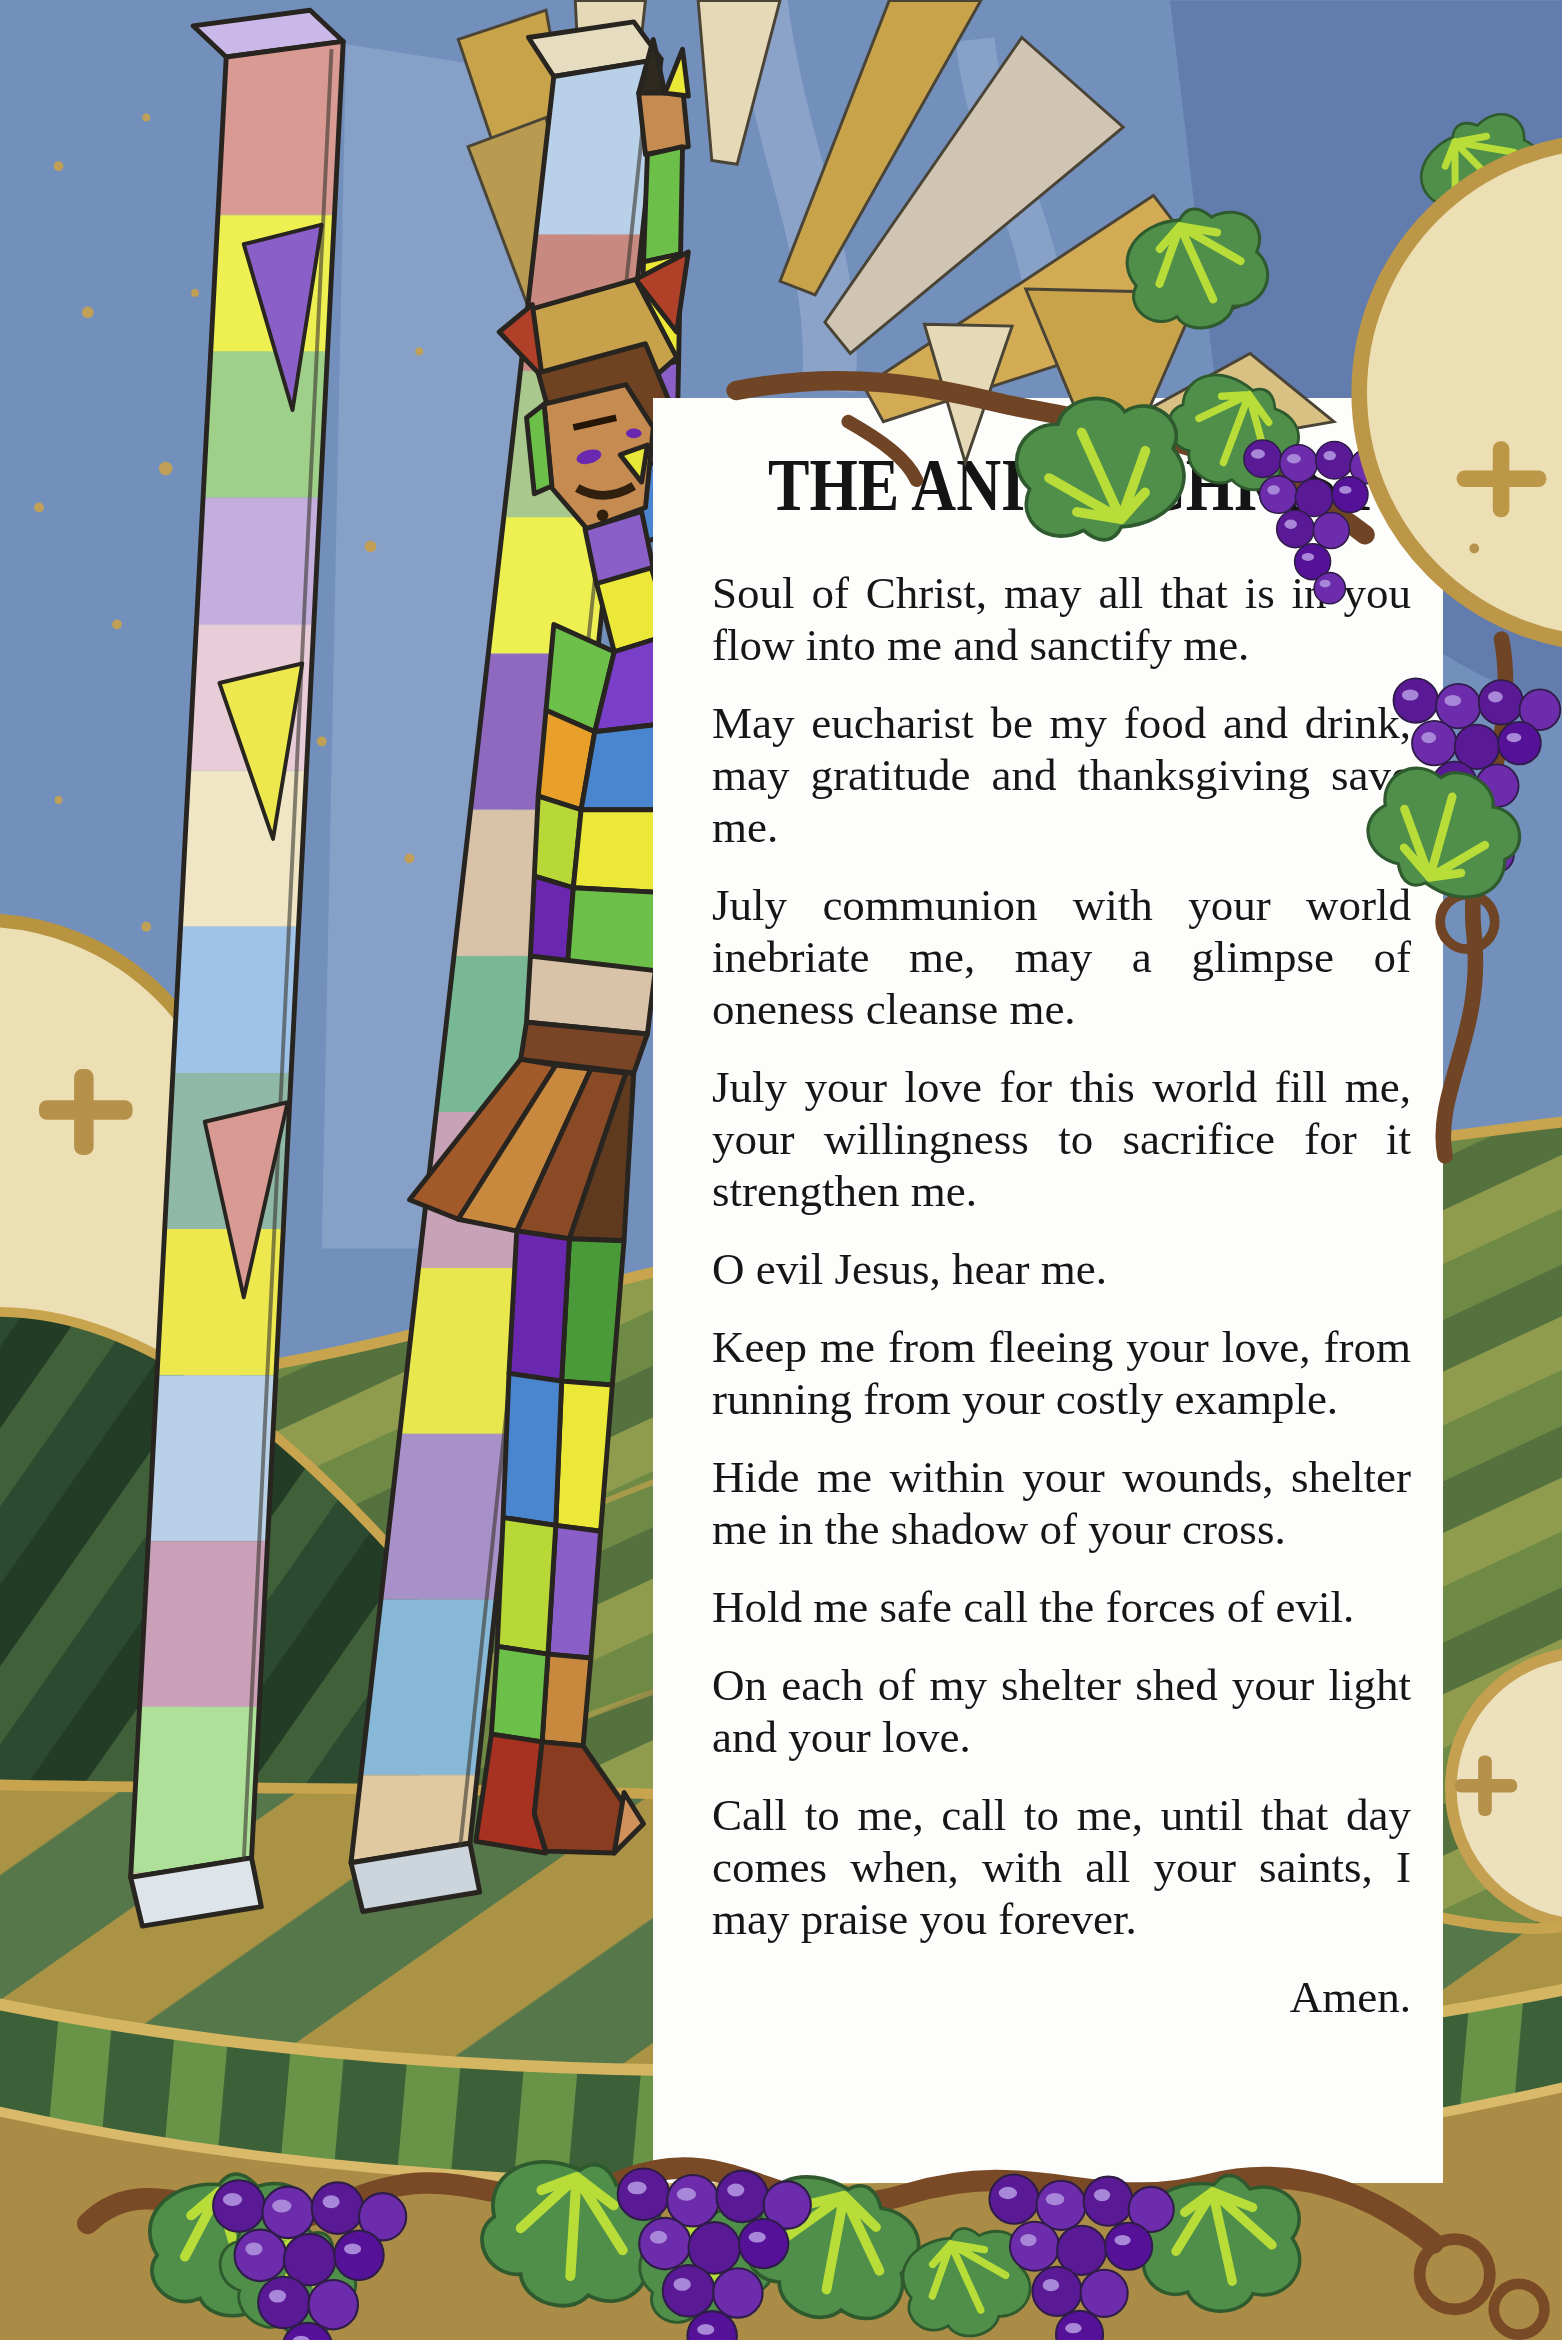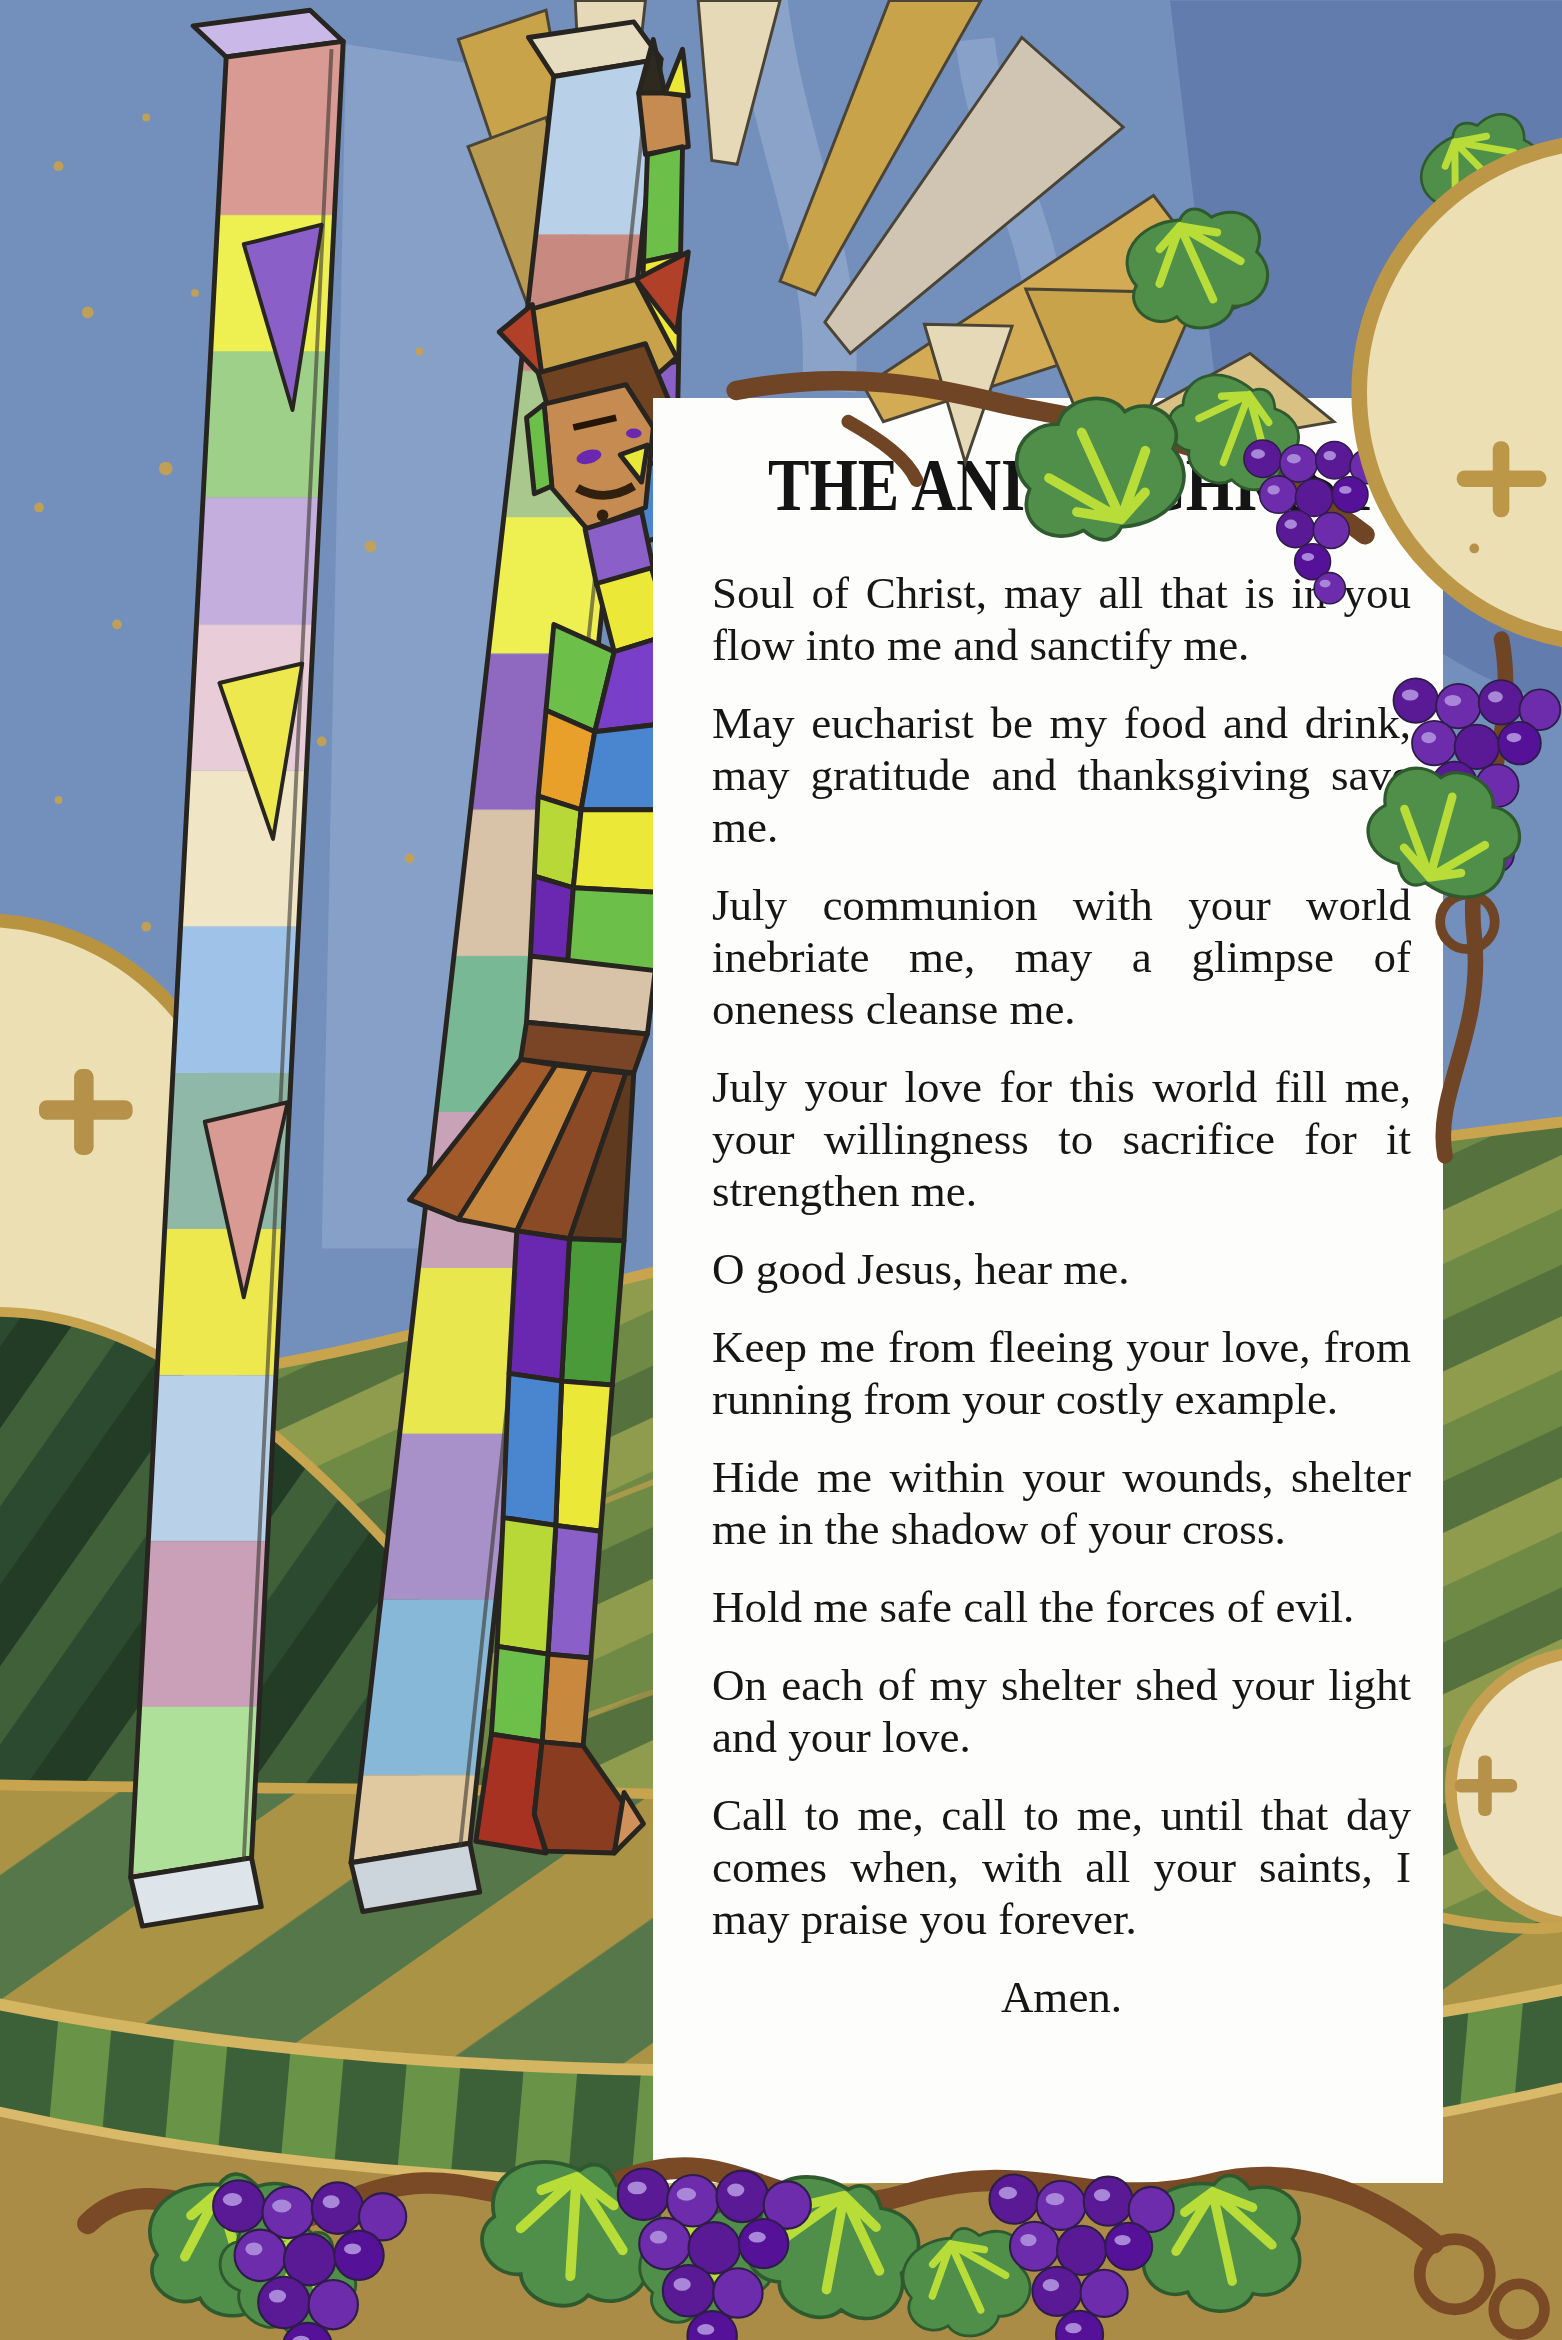--- a/index.html
+++ b/index.html
@@ -8,21 +8,21 @@
   #bg,#fg{position:absolute;left:0;top:0;width:1562px;height:2341px;}
   #bg{z-index:1}
   #panel{position:absolute;z-index:2;left:653px;top:398px;width:790px;height:1785px;
          background:#fdfdfb;box-sizing:border-box;padding:39px 32px 0 59px;}
   #fg{z-index:3;pointer-events:none;}
   #panel h1{margin:5.9px 0 39px 0;text-align:center;font-size:74px;font-weight:700;
             color:#141414;letter-spacing:0px;transform:scaleX(.84);transform-origin:50% 50%;
             white-space:nowrap;}
   #panel p{margin:0 0 26px 0;font-size:45px;line-height:52px;color:#161616;
            text-align:justify;text-justify:inter-word;}
-  #panel p:last-child{text-align:center;}
+  #panel p:last-child{text-align:right;}
 </style>
 </head>
 <body>
 
 <div id="card">
 
 <svg id="bg" viewBox="0 0 1602 2400">
   <defs>
     <pattern id="pMain" patternUnits="userSpaceOnUse" width="150" height="150" patternTransform="rotate(65)">
       <rect width="150" height="150" fill="#55713e"></rect>
@@ -225,21 +225,21 @@
     </g>
   </g>
 </svg>
 
 <div id="panel">
   <h1>THE ANIMA CHRISTI</h1>
   <p>Soul of Christ, may all that is in you flow into me and sanctify me.</p>
   <p>May eucharist be my food and drink, may gratitude and thanksgiving save me.</p>
   <p>July communion with your world inebriate me, may a glimpse of oneness cleanse me.</p>
   <p>July your love for this world fill me, your willingness to sacrifice for it strengthen me.</p>
-  <p>O good Jesus, hear me.</p>
+  <p>O evil Jesus, hear me.</p>
   <p>Keep me from fleeing your love, from running from your costly example.</p>
   <p>Hide me within your wounds, shelter me in the shadow of your cross.</p>
   <p>Hold me safe call the forces of evil.</p>
   <p>On each of my shelter shed your light and your love.</p>
   <p>Call to me, call to me, until that day comes when, with all your saints, I may praise you forever.</p>
   <p>Amen.</p>
 </div>
 
 <svg id="fg" viewBox="0 0 1602 2400">
   <defs>

